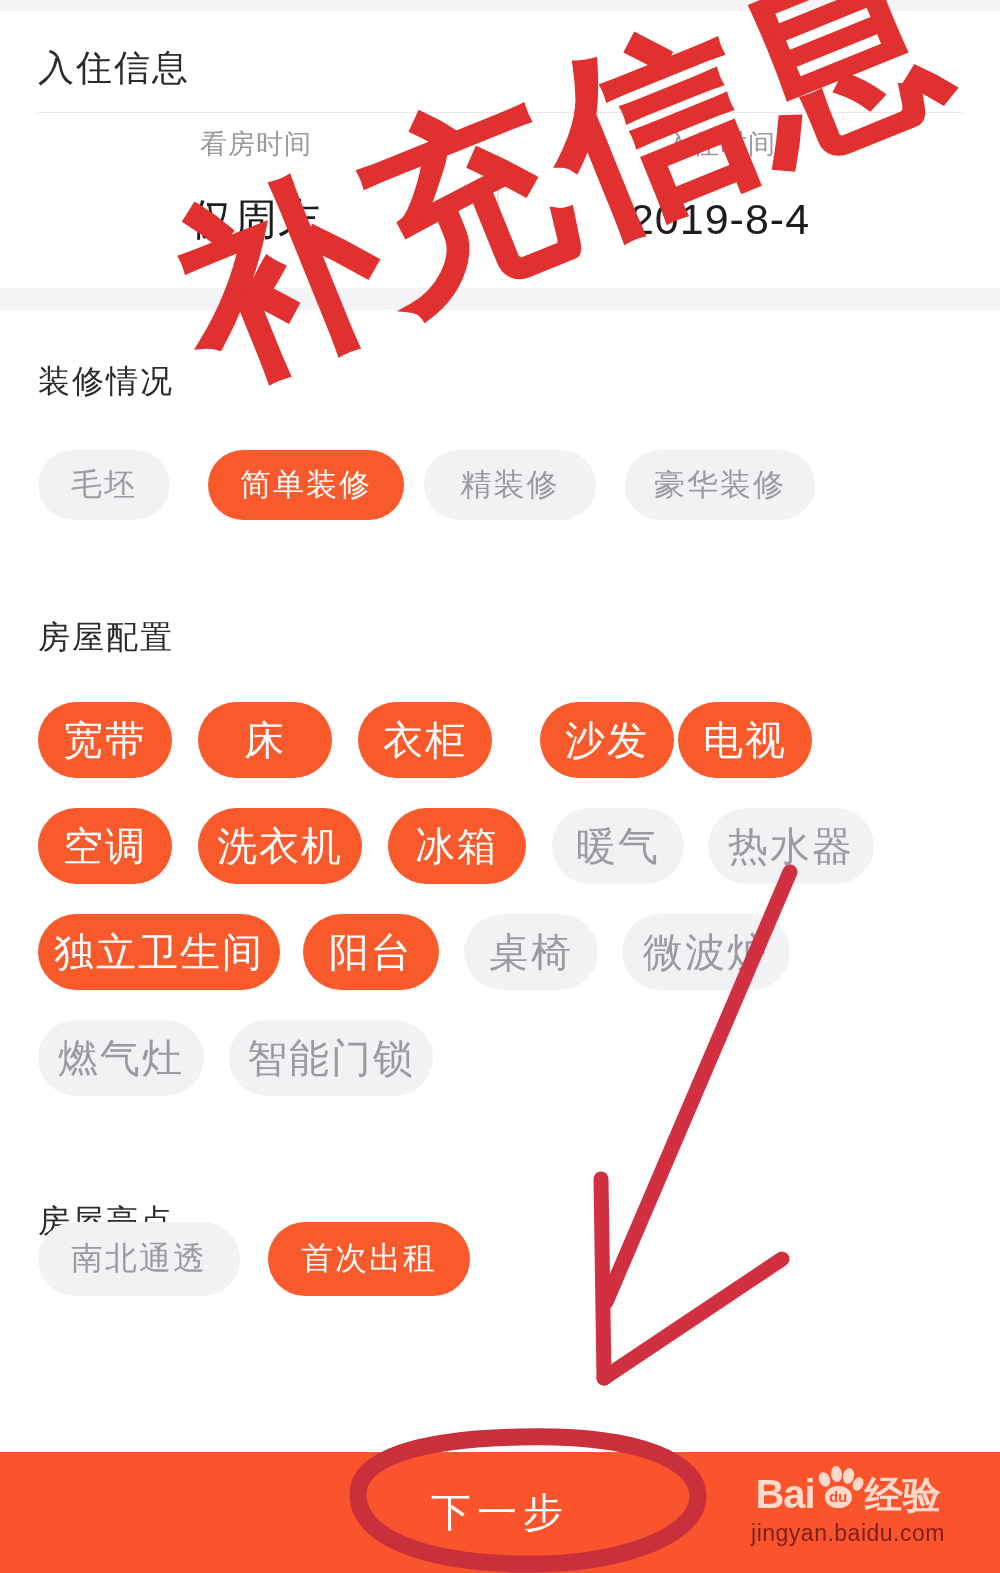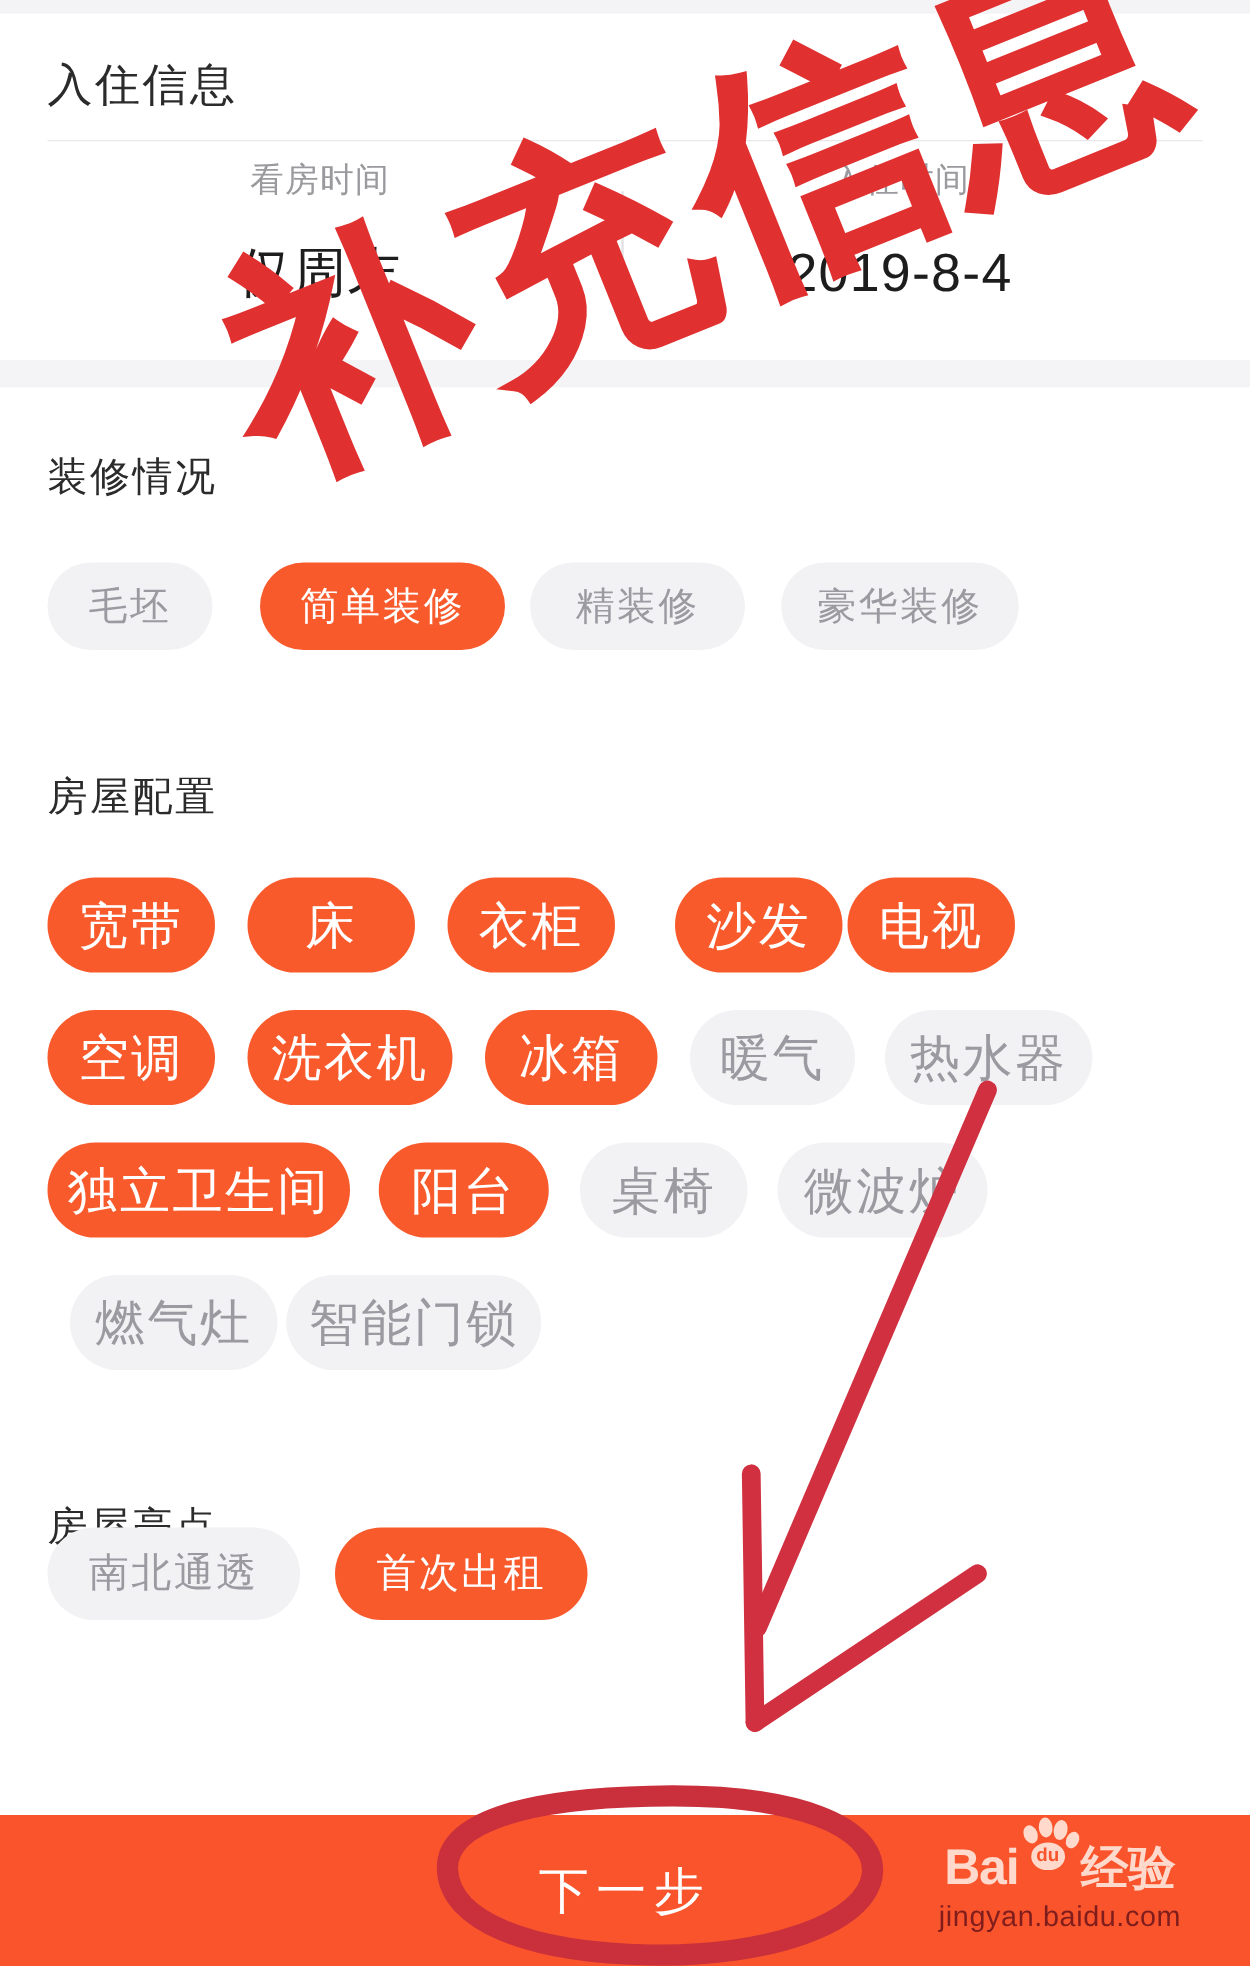--- a/index.html
+++ b/index.html
@@ -68,21 +68,21 @@
     position:absolute; left:0; top:0; width:1000px; height:121px;
     display:flex; align-items:center; justify-content:center;
     color:#ffffff; font-size:40px; letter-spacing:6px; background:transparent;
     border:none; font-family:inherit; cursor:pointer;
   }
 
   
   .wm { position:absolute; right:52px; top:1468px; width:200px; text-align:center; pointer-events:none; }
   .wm-logo { display:flex; align-items:flex-end; justify-content:center; height:46px; }
   .wm-bai { font-size:40px; font-weight:bold; color:#ffd9cc; letter-spacing:-1px; line-height:1; }
-  .wm-paw { position:relative; width:44px; height:44px; margin:0 2px 16px 1px; }
+  .wm-paw { position:relative; width:44px; height:44px; margin:0 2px 4px 1px; }
   .wm-paw .pad {
     position:absolute; background:#ffd9cc; border-radius:50%;
   }
   .wm-paw .p1 { width:11px; height:15px; left:3px;  top:6px;  transform:rotate(-22deg); }
   .wm-paw .p2 { width:11px; height:16px; left:15px; top:0px;  transform:rotate(-6deg); }
   .wm-paw .p3 { width:11px; height:16px; left:27px; top:2px;  transform:rotate(12deg); }
   .wm-paw .p4 { width:10px; height:14px; left:37px; top:11px; transform:rotate(26deg); }
   .wm-paw .big{ width:27px; height:22px; left:9px;  top:20px; border-radius:50% 50% 48% 48%; }
   .wm-du {
     position:absolute; left:9px; top:20px; width:27px; height:22px;
@@ -154,21 +154,21 @@
       <div class="tag on" style="left:198px; top:236px; width:164px;">洗衣机</div>
       <div class="tag on" style="left:388px; top:236px; width:138px;">冰箱</div>
       <div class="tag off" style="left:552px; top:236px; width:132px;">暖气</div>
       <div class="tag off" style="left:708px; top:236px; width:166px;">热水器</div>
 
       <div class="tag on" style="left:38px;  top:342px; width:242px;">独立卫生间</div>
       <div class="tag on" style="left:303px; top:342px; width:136px;">阳台</div>
       <div class="tag off" style="left:464px; top:342px; width:134px;">桌椅</div>
       <div class="tag off" style="left:622px; top:342px; width:168px;">微波炉</div>
 
-      <div class="tag off" style="left:56px;  top:448px; width:166px;">燃气灶</div>
+      <div class="tag off" style="left:38px;  top:448px; width:166px;">燃气灶</div>
       <div class="tag off" style="left:229px; top:448px; width:204px;">智能门锁</div>
     </div>
   </section>
 
   <section class="sec-light">
     <div class="sec-title-sm" style="top:68px;">房屋亮点</div>
 
     <div class="light-tags">
       <div class="tag off" style="left:38px;  width:202px;">南北通透</div>
       <div class="tag on" style="left:268px; width:202px;">首次出租</div>

